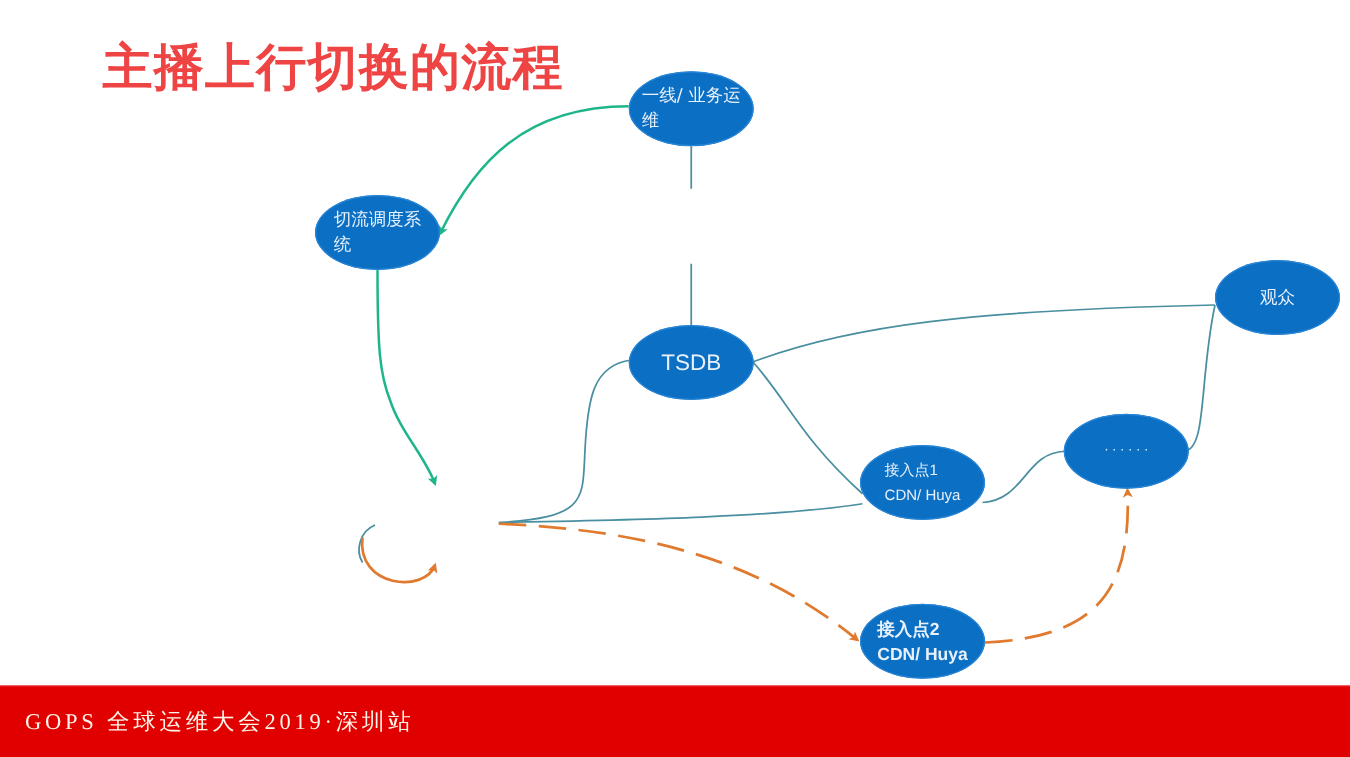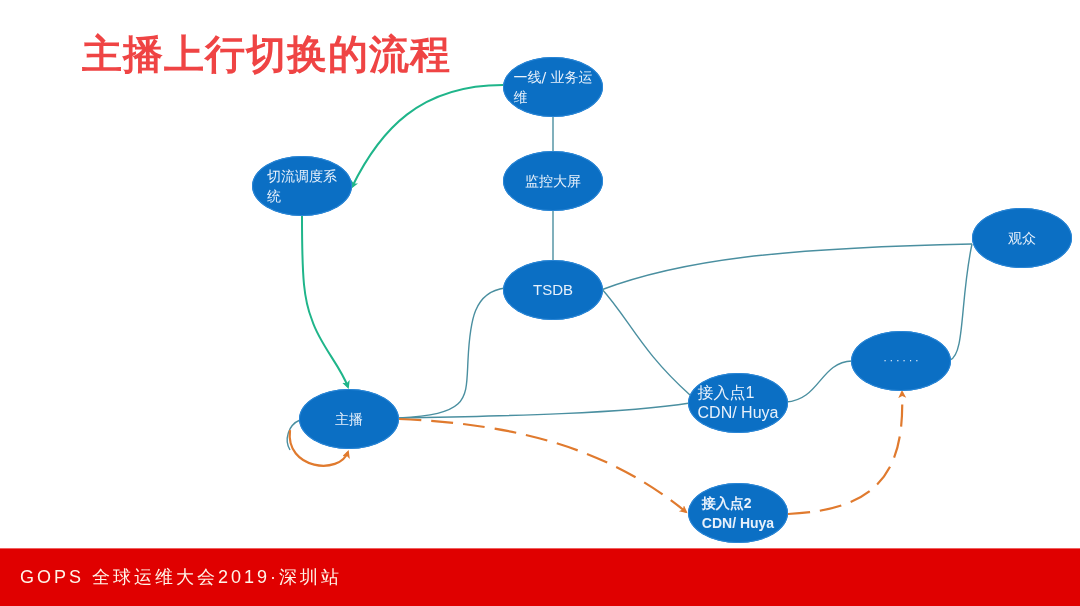--- a/index.html
+++ b/index.html
@@ -48,40 +48,40 @@
       border-radius: 50%;
       background: #0b6fc4;
       box-shadow: 0 0 0 1px #2a86d6 inset;
       font-family: "DejaVu Sans", sans-serif;
       white-space: pre-line;
       box-sizing: border-box;
       padding: 0 6px;
     }
     .node.latin {
       font-family: "Liberation Sans", sans-serif;
-      font-size: 15px;
+      font-size: 18px;
     }
     .footer {
       position: absolute;
       left: 0;
       top: 548px;
       width: 1080px;
       height: 58px;
       background: #e00000;
       border-top: 1px solid #f06060;
       box-sizing: border-box;
     }
     .footer-text {
       position: absolute;
       left: 20px;
       top: 16px;
       font-size: 18px;
       color: #fff4e8;
       letter-spacing: 3px;
-      font-family: Liberation Sans, sans-serif;
+      font-family: Liberation Serif, serif;
       white-space: nowrap;
     }
   </style>
 </head>
 <body>
 
 <div class="slide">
 
   <div class="title">主播上行切换的流程</div>
 
@@ -115,34 +115,32 @@
     <g fill="none" stroke="#e07a2e" stroke-width="2.2">
       <path d="M290,430 C285,470 340,475 348,452" marker-end="url(#arrowOrange)"></path>
       <path d="M399,419 C520,424 610,450 686,512" stroke-dasharray="22,10" marker-end="url(#arrowOrange)"></path>
       <path d="M788,514 C880,510 905,470 902,392" stroke-dasharray="22,10" marker-end="url(#arrowOrange)"></path>
     </g>
   </svg>
 
   <div class="node" style="left:503px; top:57px; width:100px; height:60px;">一线/ 业务运
 维</div>
 
-  <div class="node" style="left:503px; top:151px; width:100px; height:60px;">监控大屏</div>
 
   <div class="node" style="left:252px; top:156px; width:100px; height:60px;">切流调度系
 统</div>
 
   <div class="node latin" style="left:503px; top:260px; width:100px; height:60px;">TSDB</div>
 
   <div class="node" style="left:972px; top:208px; width:100px; height:60px;">观众</div>
 
-  <div class="node" style="left:299px; top:389px; width:100px; height:60px;">主播</div>
 
   <div class="node" style="left:851px; top:331px; width:100px; height:60px; font-size:10px;">· · · · · ·</div>
 
-  <div class="node latin" style="left:688px; top:373px; width:100px; height:60px; font-size:16px;">接入点1
+  <div class="node latin" style="left:688px; top:356px; width:100px; height:60px; font-size:12px;">接入点1
 CDN/ Huya</div>
 
   <div class="node latin" style="left:688px; top:483px; width:100px; height:60px; font-size:14px;font-weight:bold;">接入点2
 CDN/ Huya</div>
 
   <div class="footer">
     <div class="footer-text">GOPS 全球运维大会2019·深圳站</div>
   </div>
 </div>
 

